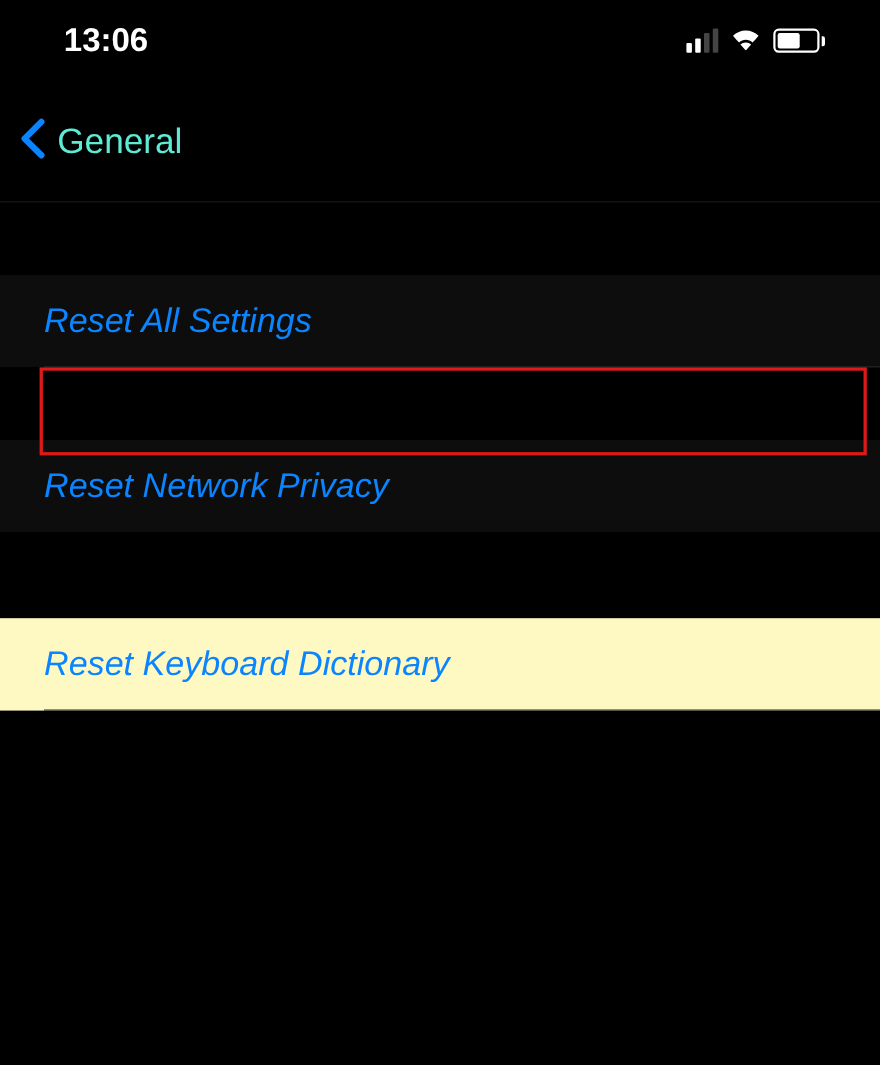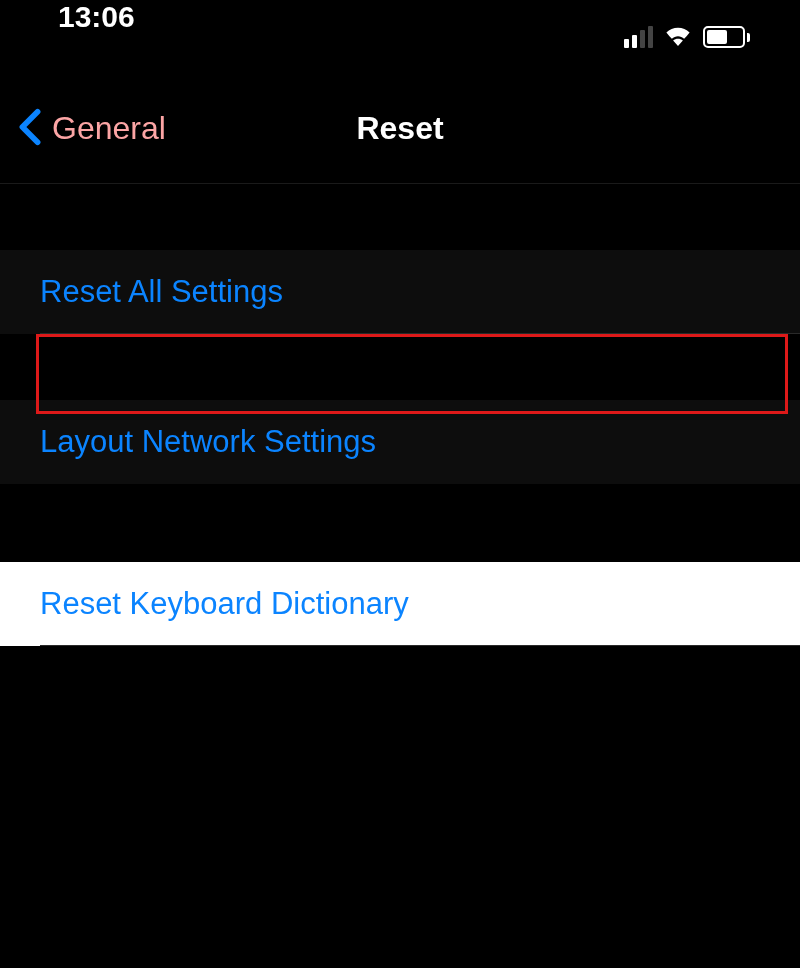--- a/index.html
+++ b/index.html
@@ -13,20 +13,21 @@
       height: 968px;
       background: #000000;
       font-family: -apple-system, BlinkMacSystemFont, "SF Pro Text", "Helvetica Neue", Arial, sans-serif;
       color: #ffffff;
       overflow: hidden;
     }
     
     .status-bar {
       height: 74px;
       display: flex;
+      align-items: center;
       justify-content: space-between;
       padding: 0 50px 0 58px;
     }
     
     .status-time {
       font-size: 30px;
       font-weight: 600;
       color: #ffffff;
     }
     
@@ -114,21 +115,21 @@
       color: #0b84ff;
     }
     
     .back-chevron svg {
       width: 24px;
       height: 38px;
     }
     
     .back-label {
       font-size: 32px;
-      color: #fca5a5;
+      color: #5eead4;
       font-weight: 400;
     }
     
     .nav-title {
       position: absolute;
       left: 50%;
       transform: translateX(-50%);
       font-size: 32px;
       font-weight: 600;
       color: #ffffff;
@@ -142,34 +143,35 @@
       height: 66px;
       background: #000000;
     }
     
     .spacer-tall {
       height: 78px;
       background: #000000;
     }
     
     .group {
-      background: #ffffff;
+      background: #fef9c3;
     }
     
     .group-dark {
       background: #0d0d0d;
     }
     
     .row {
       display: flex;
       align-items: center;
       height: 84px;
       padding: 0 40px;
       cursor: pointer;
       position: relative;
+      font-style: italic;
     }
     
     .row-label {
       font-size: 31px;
       color: #0b84ff;
       font-weight: 400;
     }
     
     .row.separator::after {
       content: "";
@@ -219,37 +221,36 @@
 
 <div class="nav-bar">
   <div class="back-button">
     <span class="back-chevron">
       <svg viewBox="0 0 12 20" fill="none" stroke="#0b84ff" stroke-width="3" stroke-linecap="round" stroke-linejoin="round">
         <polyline points="10,2 2,10 10,18"></polyline>
       </svg>
     </span>
     <span class="back-label">General</span>
   </div>
-  <div class="nav-title">Reset</div>
 </div>
 
 <div class="content">
   <div class="spacer"></div>
 
   <div class="group group-dark">
     <div class="row separator">
       <span class="row-label">Reset All Settings</span>
     </div>
   </div>
 
   <div class="spacer"></div>
 
   <div class="group group-dark">
     <div class="row">
-      <span class="row-label">Layout Network Settings</span>
+      <span class="row-label">Reset Network Privacy</span>
     </div>
   </div>
 
   <div class="spacer-tall"></div>
 
   <div class="group">
     <div class="row separator">
       <span class="row-label">Reset Keyboard Dictionary</span>
     </div>
   </div>

